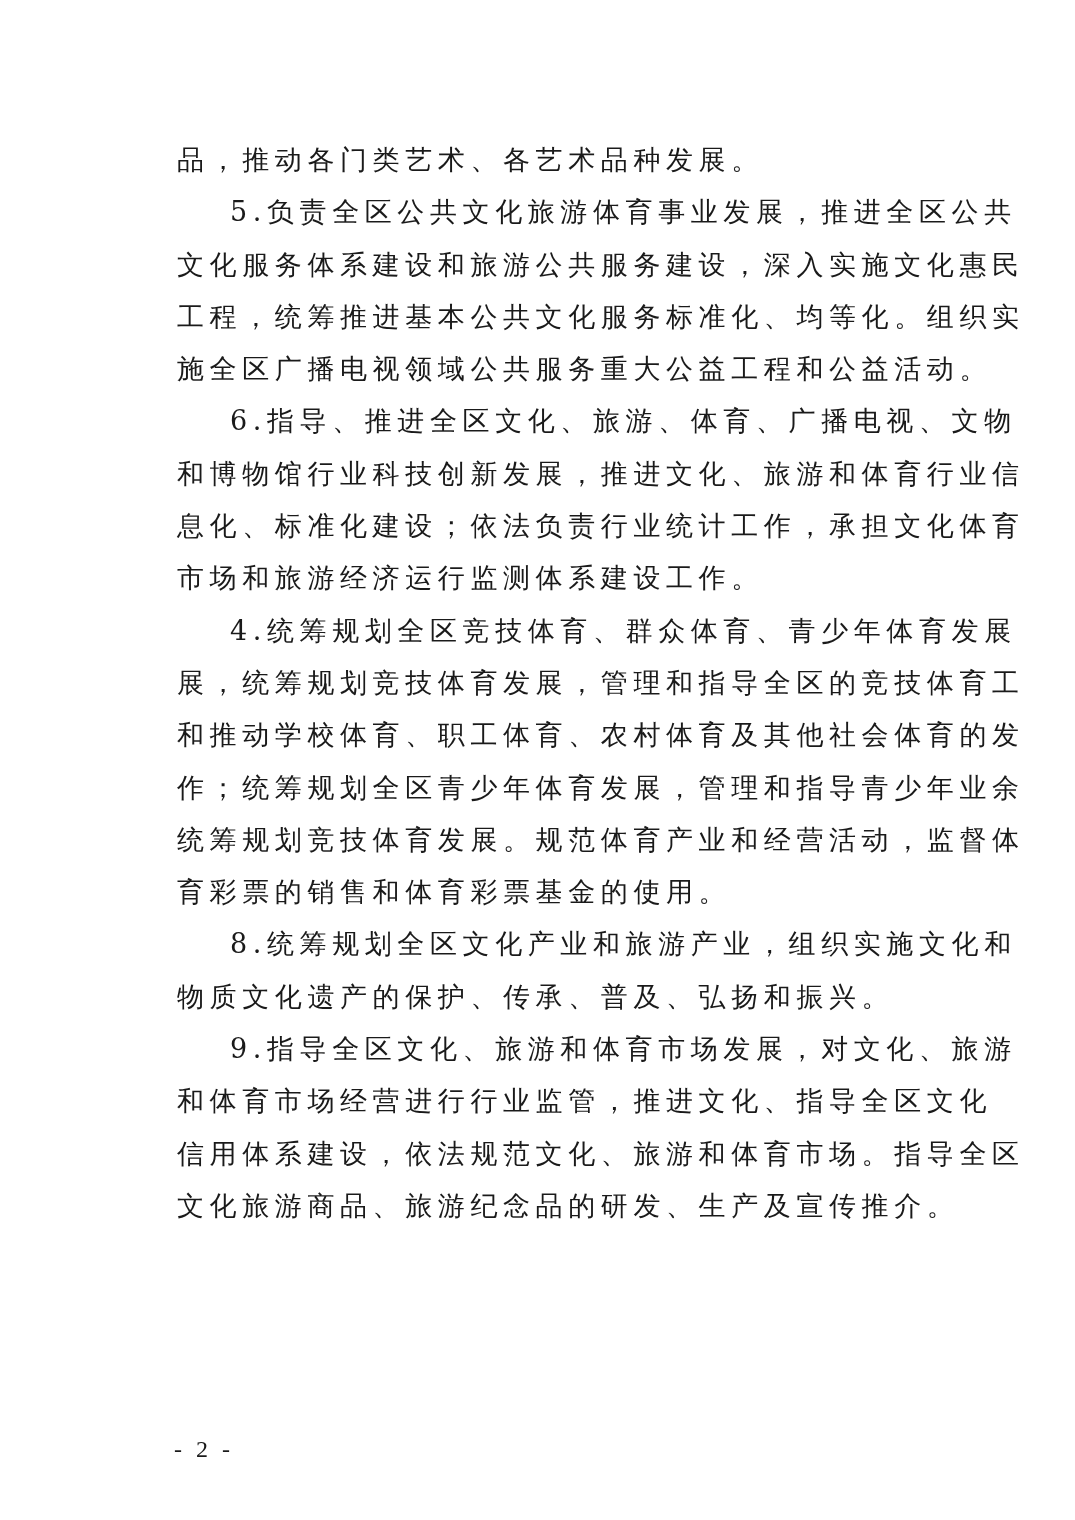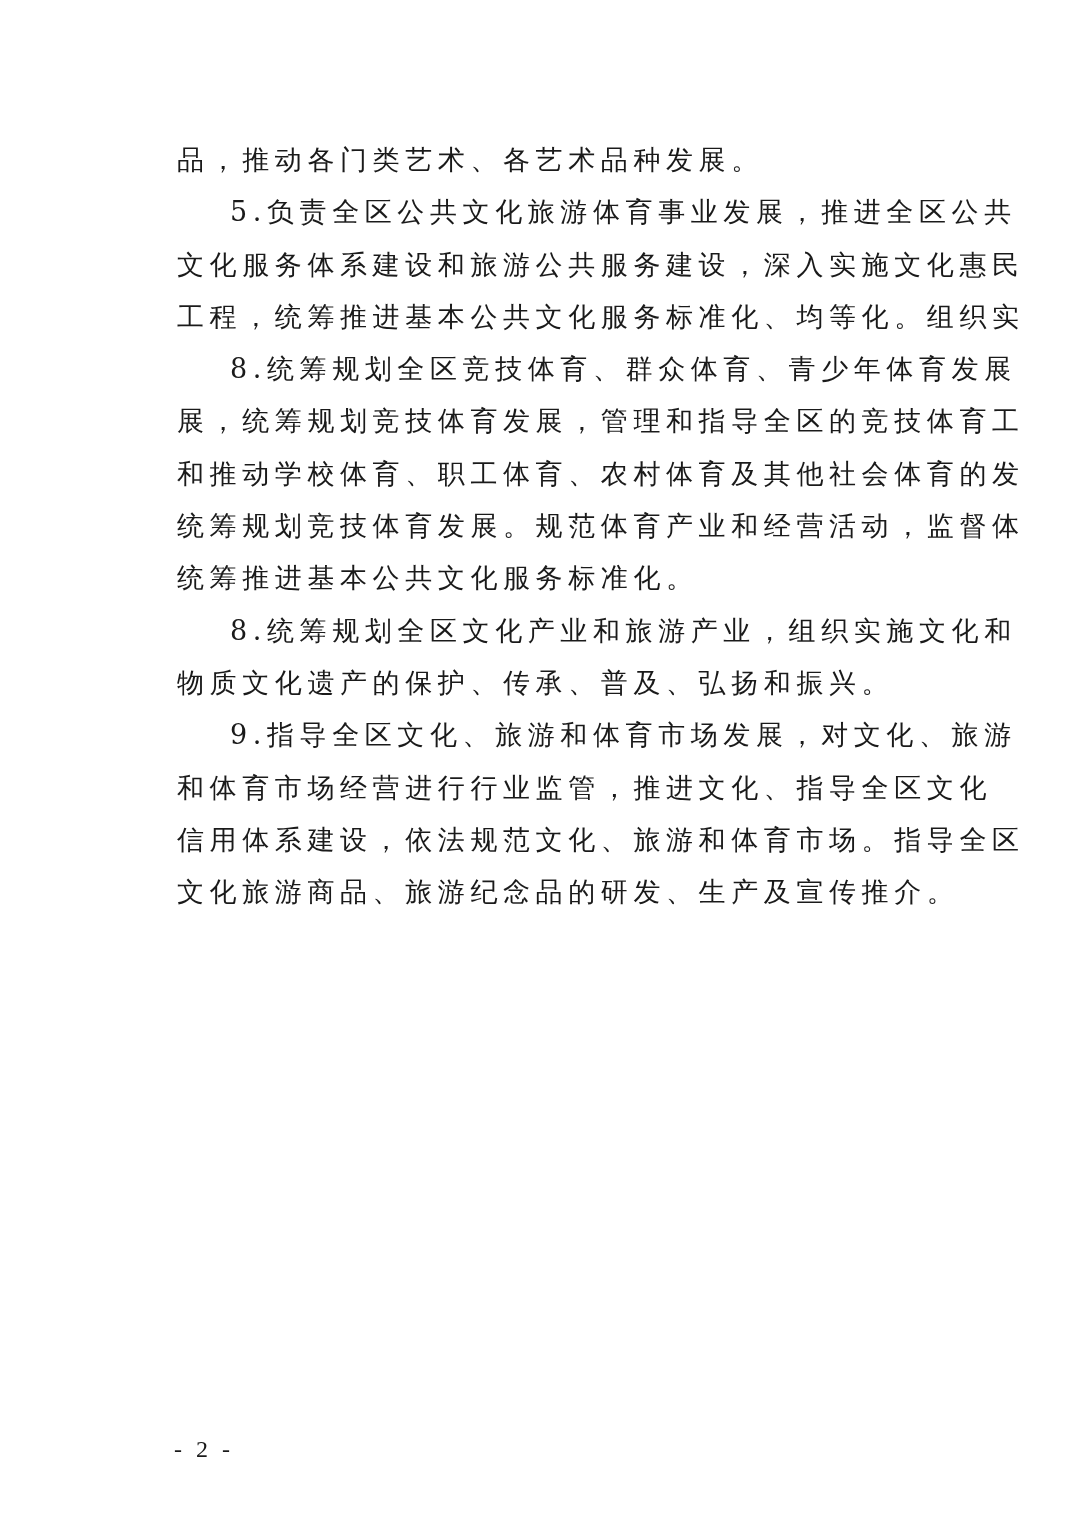--- a/index.html
+++ b/index.html
@@ -21,29 +21,37 @@
   <div class="body-text">
 
     <div>
       <div class="line last">品，推动各门类艺术、各艺术品种发展。</div>
     </div>
 
     <div>
       <div class="line indent">5.负责全区公共文化旅游体育事业发展，推进全区公共</div>
       <div class="line">文化服务体系建设和旅游公共服务建设，深入实施文化惠民</div>
       <div class="line">工程，统筹推进基本公共文化服务标准化、均等化。组织实</div>
+      <div class="line last">施全区广播电视领域公共服务重大公益工程和公益活动。</div>
     </div>
 
+    <div>
+      <div class="line indent">6.指导、推进全区文化、旅游、体育、广播电视、文物</div>
+      <div class="line">和博物馆行业科技创新发展，推进文化、旅游和体育行业信</div>
+      <div class="line">息化、标准化建设；依法负责行业统计工作，承担文化体育</div>
+      <div class="line last">市场和旅游经济运行监测体系建设工作。</div>
+    </div>
 
     <div>
-      <div class="line indent">8.统筹规划全区竞技体育、群众体育、青少年体育发展</div>
+      <div class="line indent">4.统筹规划全区竞技体育、群众体育、青少年体育发展</div>
       <div class="line">展，统筹规划竞技体育发展，管理和指导全区的竞技体育工</div>
       <div class="line">和推动学校体育、职工体育、农村体育及其他社会体育的发</div>
+      <div class="line">作；统筹规划全区青少年体育发展，管理和指导青少年业余</div>
       <div class="line">统筹规划竞技体育发展。规范体育产业和经营活动，监督体</div>
-      <div class="line last">统筹推进基本公共文化服务标准化。</div>
+      <div class="line last">育彩票的销售和体育彩票基金的使用。</div>
     </div>
 
     <div>
       <div class="line indent">8.统筹规划全区文化产业和旅游产业，组织实施文化和</div>
       <div class="line last">物质文化遗产的保护、传承、普及、弘扬和振兴。</div>
     </div>
 
     <div>
       <div class="line indent">9.指导全区文化、旅游和体育市场发展，对文化、旅游</div>
       <div class="line">和体育市场经营进行行业监管，推进文化、指导全区文化</div>

